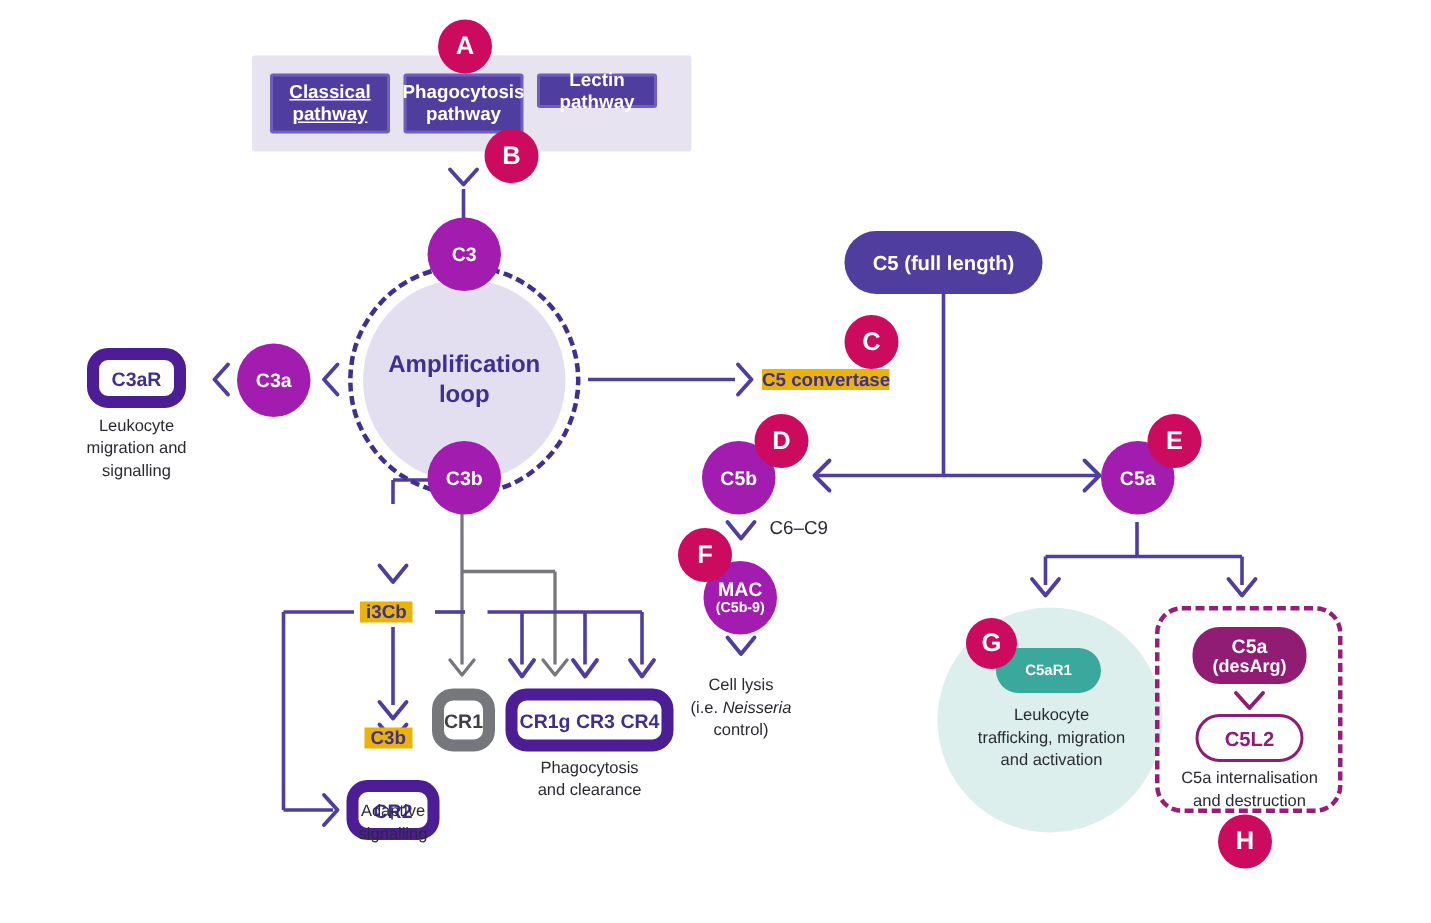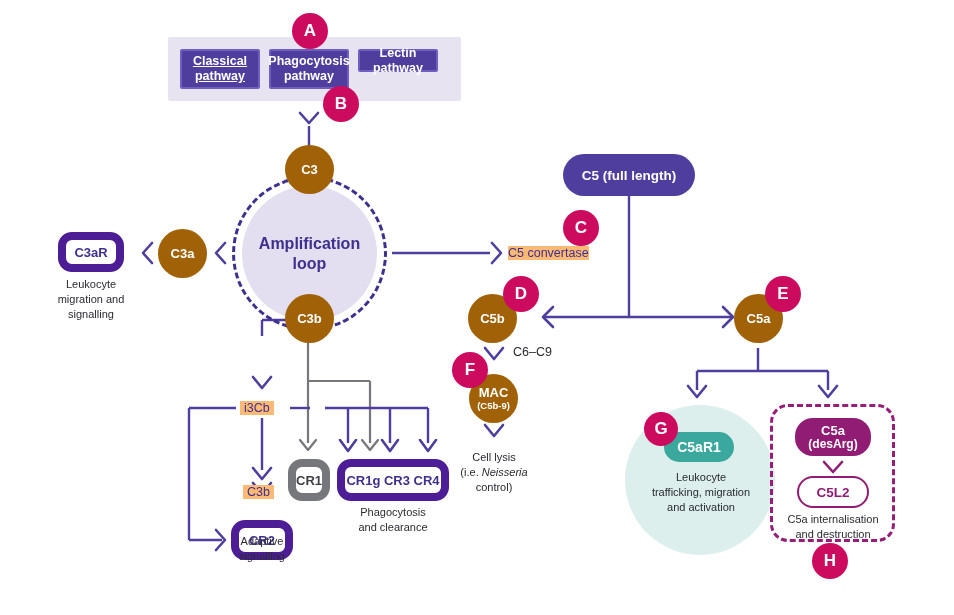--- a/index.html
+++ b/index.html
@@ -25,21 +25,21 @@
 
   
   .badge{
     border-radius:50%;background:#cc0a5e;color:#fff;
     display:flex;align-items:center;justify-content:center;
     font-weight:bold;font-size:17px;z-index:40;
   }
 
   
   .circ{
-    border-radius:50%;background:#a16207;color:#fff;
+    border-radius:50%;background:#a21caf;color:#fff;
     display:flex;flex-direction:column;align-items:center;justify-content:center;
     font-weight:bold;font-size:13px;line-height:14px;text-align:center;z-index:20;
   }
   .circ .sub{font-size:9.5px;line-height:11px;font-weight:bold;}
 
   
   .amp-dash{
     border-radius:50%;border:3px dashed #3f2f8e;z-index:5;
   }
   .amp-fill{
@@ -55,40 +55,40 @@
     color:#3f2f8e;font-weight:bold;font-size:13px;text-align:center;z-index:20;
   }
   .rbox.grey{border-color:#76767d;color:#3f3f46;}
 
   
   .cap{
     position:absolute;text-align:center;font-size:11px;line-height:15px;
     color:#2a2a33;z-index:20;
   }
   .lbl{
-    position:absolute;font-weight:normal;font-size:12.5px;color:#3f2f8e;z-index:25;
-    background:#fdba74;white-space:nowrap;
+    position:absolute;font-weight:bold;font-size:12.5px;color:#3f2f8e;z-index:25;
+    background:#eab308;white-space:nowrap;
   }
   .plain{
     position:absolute;font-size:12.5px;color:#2a2a33;z-index:25;white-space:nowrap;
   }
 
   
   .pill{
     background:#4f3e9e;color:#fff;border-radius:22px;
     display:flex;align-items:center;justify-content:center;
     font-weight:bold;font-size:13.5px;z-index:20;
   }
 
   
   .teal-circle{border-radius:50%;background:#dcefec;z-index:6;}
   .teal-pill{
     background:#3aa89c;color:#fff;border-radius:16px;
     display:flex;align-items:center;justify-content:center;
-    font-weight:bold;font-size:14px;z-index:22;
+    font-weight:bold;font-size:10px;z-index:22;
   }
 
   
   .dash-box{
     border:3px dashed #961e78;border-radius:18px;z-index:6;background:transparent;
   }
   .mag-pill{
     background:#911c73;color:#fff;border-radius:18px;
     display:flex;flex-direction:column;align-items:center;justify-content:center;
     font-weight:bold;font-size:13px;line-height:14px;z-index:22;text-align:center;

